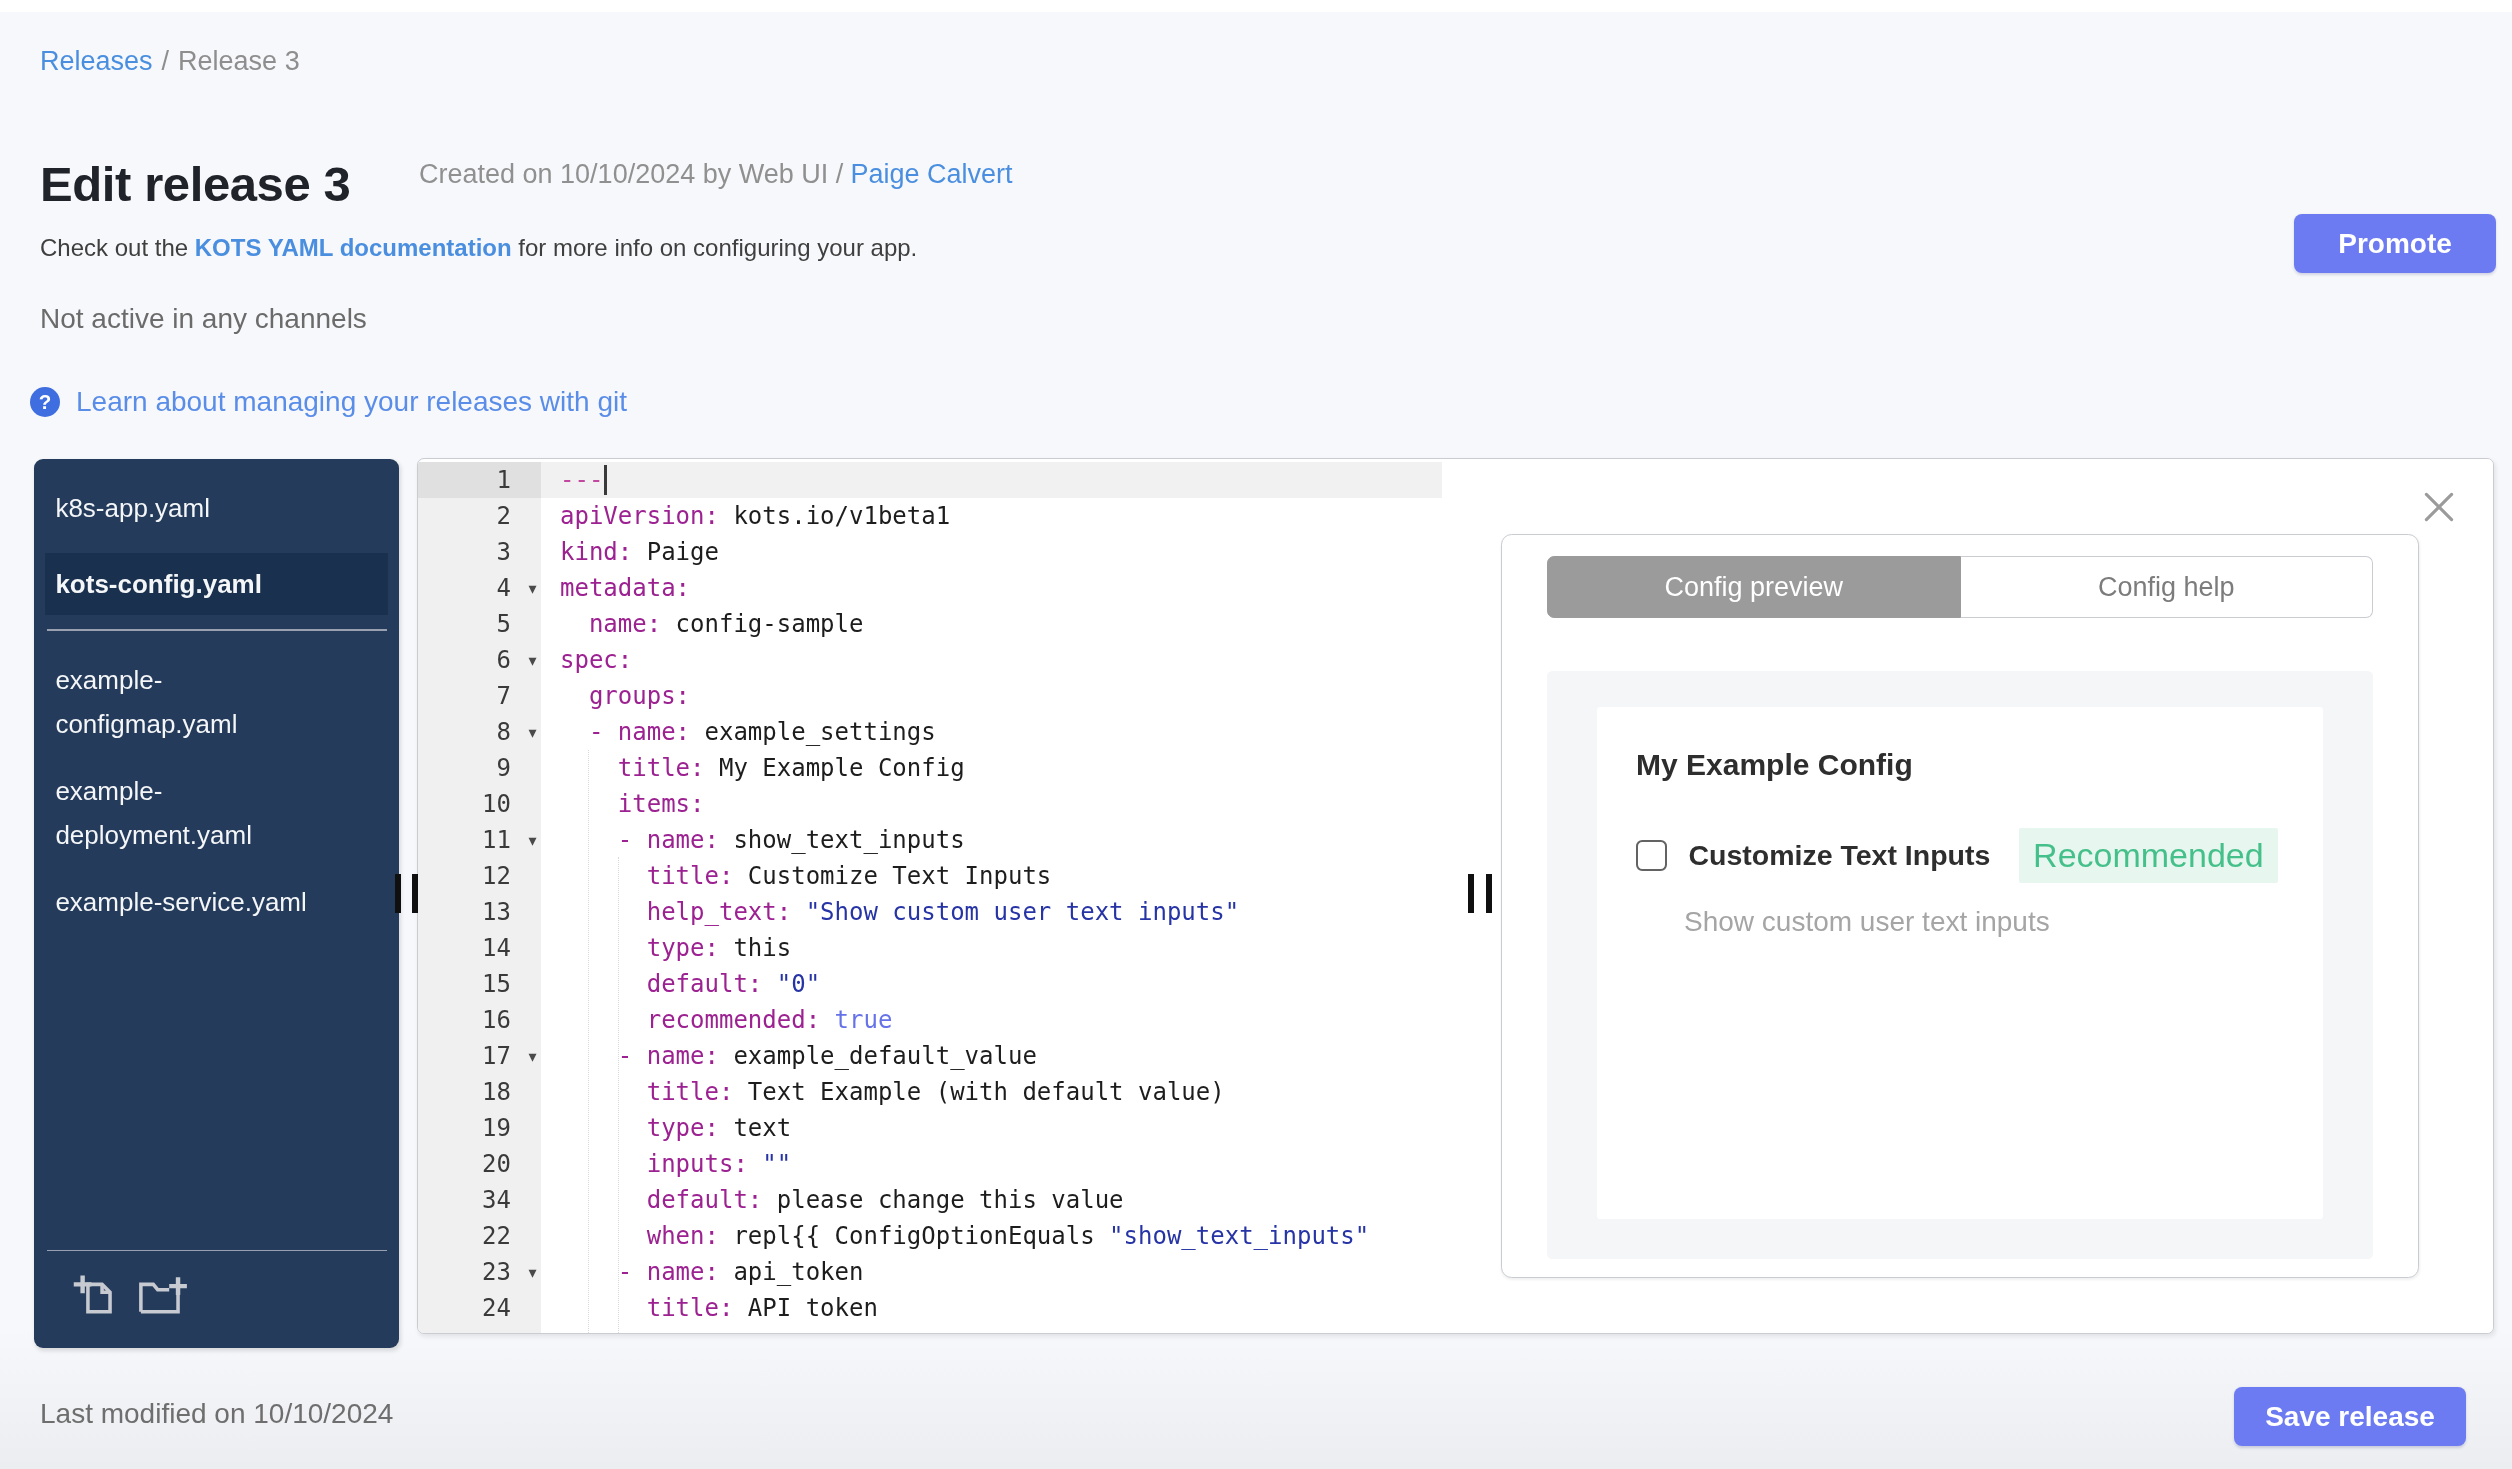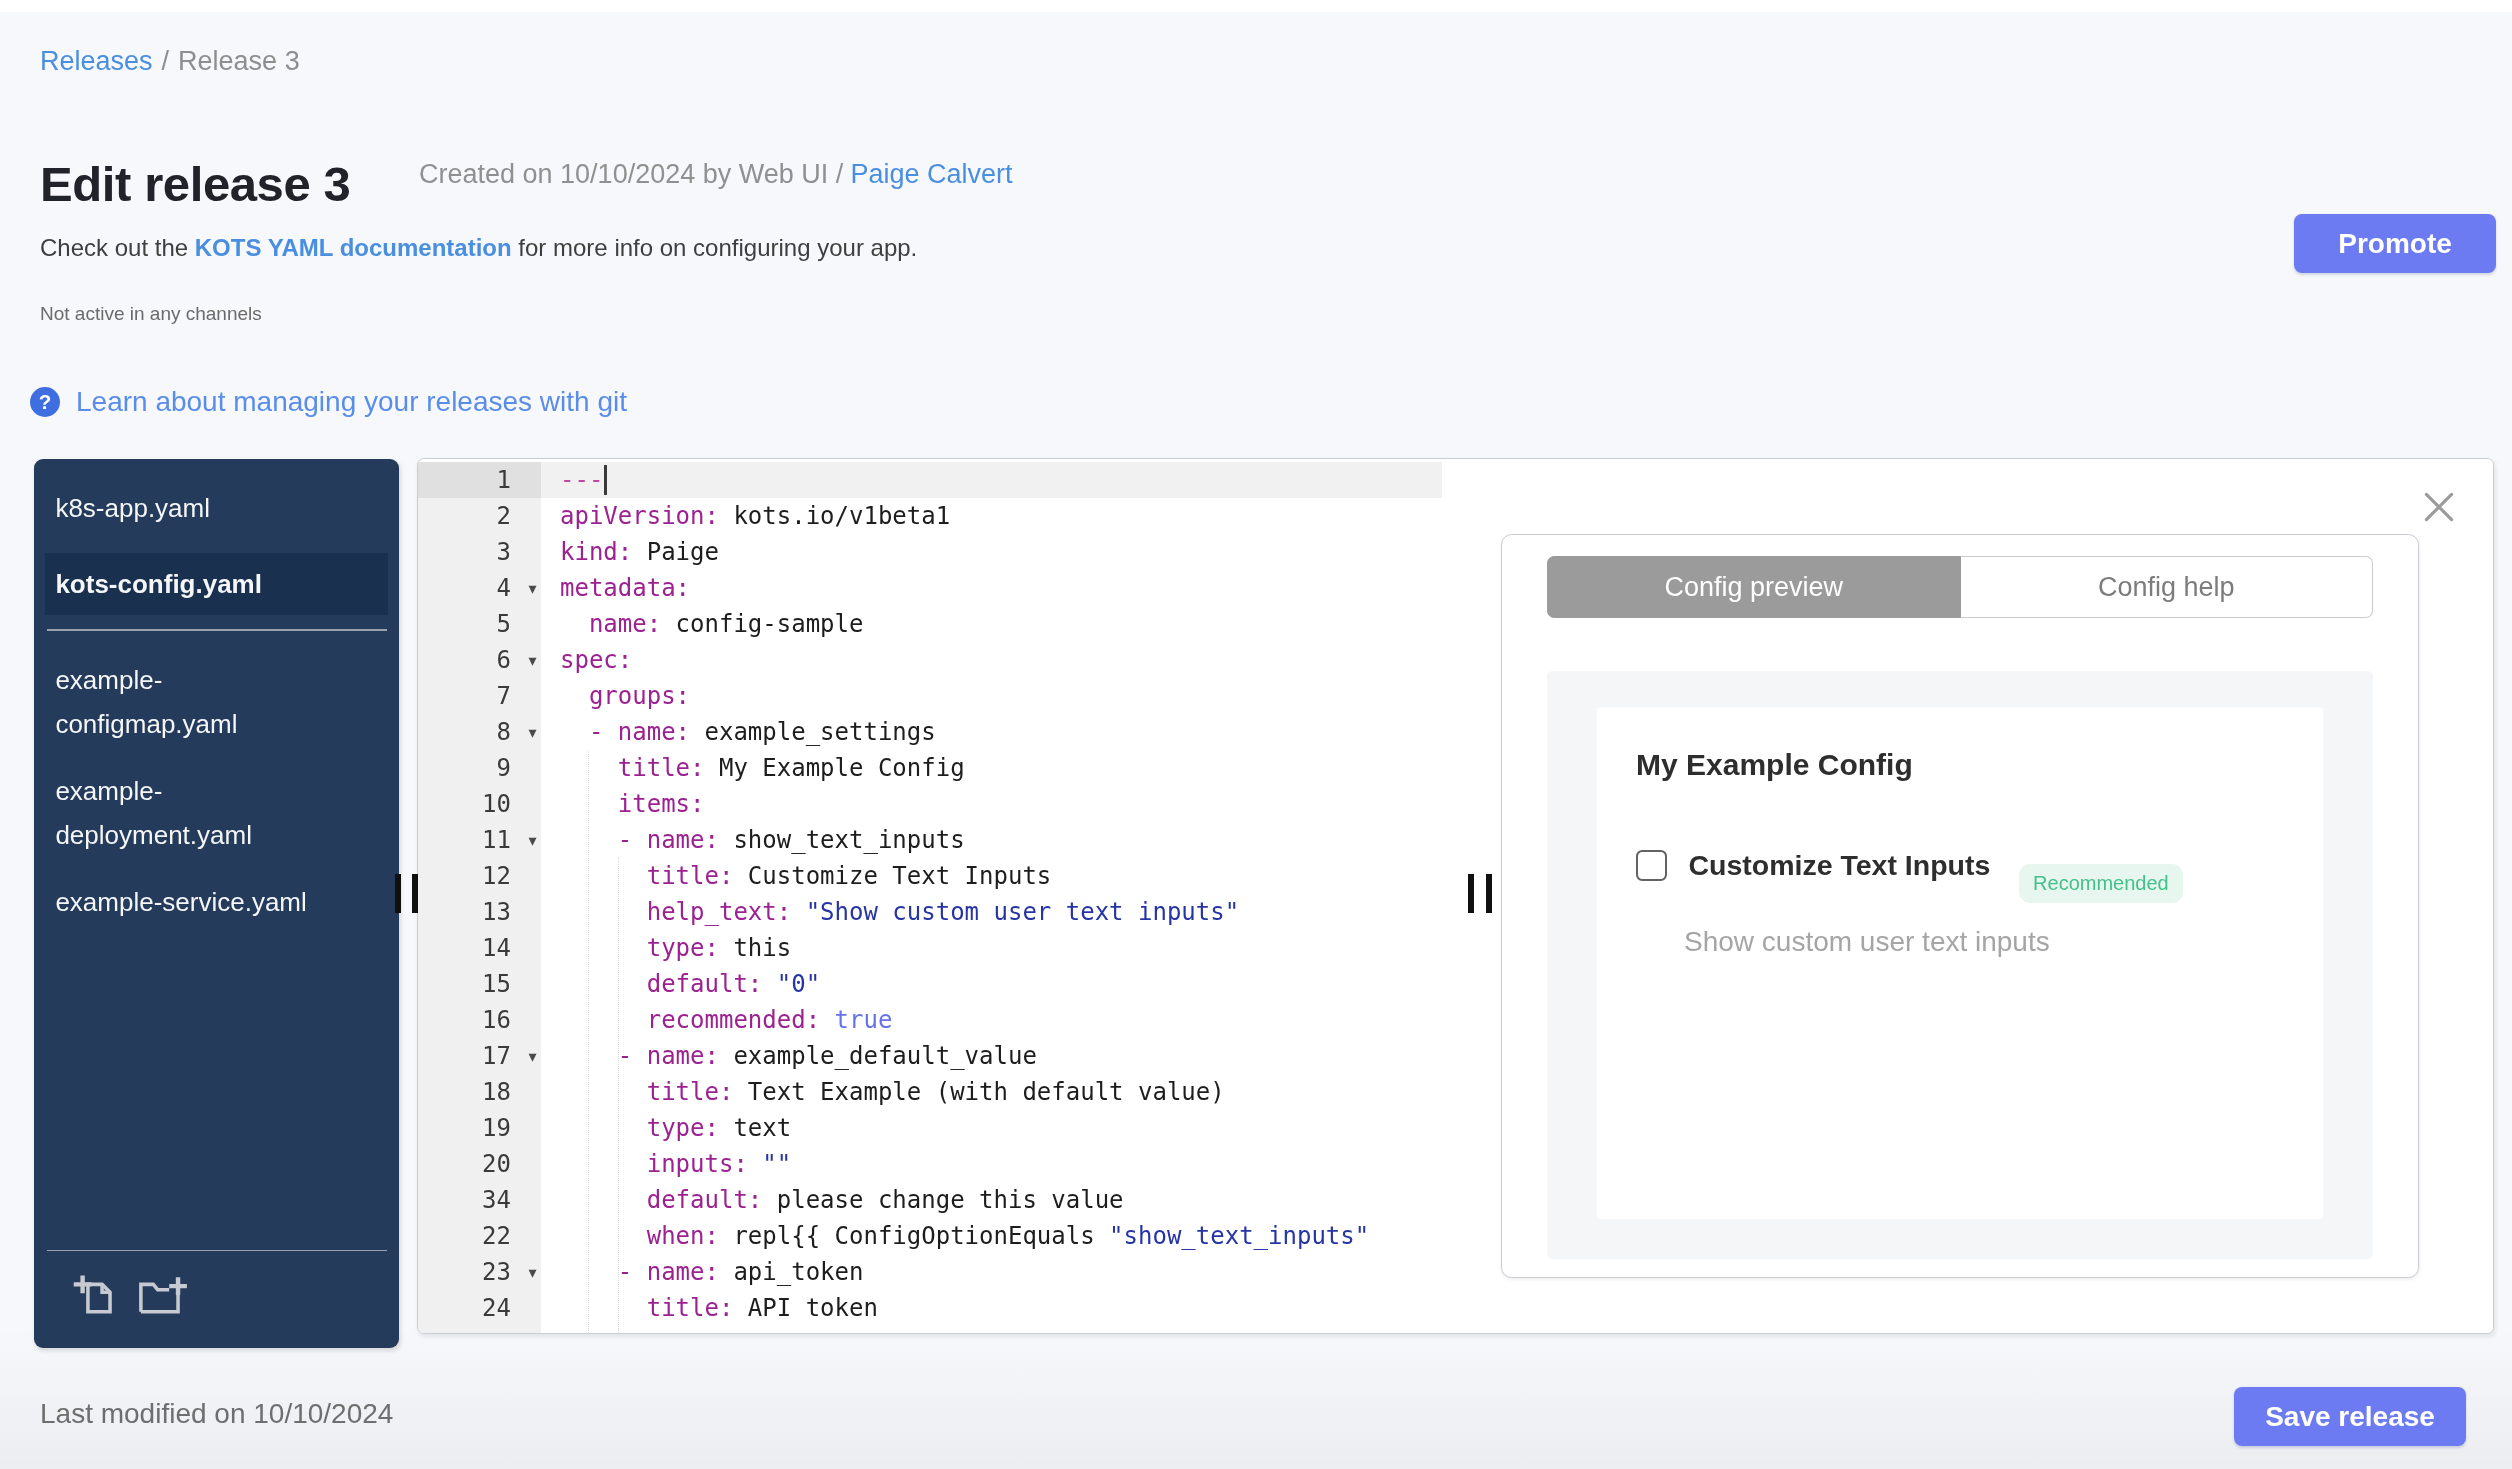--- a/index.html
+++ b/index.html
@@ -16,21 +16,21 @@
   
   .breadcrumb{left:40px;top:46px;font-size:27px;}
   .breadcrumb a{color:var(--link);text-decoration:none;font-weight:500;cursor:pointer;}
   .breadcrumb .sep{color:#8e8e8e;margin:0 9px;}
   .breadcrumb .cur{color:#8e8e8e;}
   .page-title{left:40px;top:123px;font-size:49px;font-weight:700;color:#20232a;letter-spacing:-0.4px;}
   .created{left:419px;top:159px;font-size:27px;color:#909090;}
   .created a{color:var(--link);text-decoration:none;font-weight:500;margin-left:7.1px;cursor:pointer;}
   .doc-row{left:40px;top:234px;font-size:24px;color:#3f3f3f;}
   .doc-row a{color:var(--link);font-weight:700;text-decoration:none;cursor:pointer;}
-  .channel-status{left:40px;top:303px;font-size:19px;color:#6b6b6b;}
+  .channel-status{left:40px;top:303px;font-size:28px;color:#6b6b6b;}
   .git-row{left:30px;top:386px;display:flex;align-items:center;gap:16px;}
   .q-icon{width:30px;height:30px;border-radius:50%;background:#3e6edf;color:#fff;font-size:20.5px;font-weight:700;
           display:flex;align-items:center;justify-content:center;cursor:pointer;}
   .git-link{font-size:28px;color:#5a8de8;text-decoration:none;font-weight:500;cursor:pointer;}
   .btn{background:var(--accent);color:#fff;border:none;border-radius:8px;font-size:28px;font-weight:700;
        font-family:"Liberation Sans",sans-serif;display:flex;align-items:center;justify-content:center;cursor:pointer;
        box-shadow:0 1.8px 2.7px rgba(40,50,120,0.18);}
   .promote-btn{left:2294px;top:214px;width:202px;height:59px;}
   .save-btn{left:2234px;top:1387px;width:232px;height:59px;}
   
@@ -72,22 +72,22 @@
   .tabs{margin:21.4px 45px 0;display:flex;height:62px;}
   .tab{flex:1;display:flex;align-items:center;justify-content:center;font-size:27px;box-sizing:border-box;cursor:pointer;}
   .tab.active{background:var(--tab-active);color:#fff;border:1.8px solid var(--tab-active);border-radius:7.1px 0 0 7.1px;}
   .tab.inactive{background:#fff;color:#7c7c7c;border:1.8px solid #c9ccd1;border-left:none;border-radius:0 7.1px 7.1px 0;}
   .preview-body{margin:53px 45px 0;height:588px;background:#f5f6f8;border-radius:5.3px;padding:36px 50px;box-sizing:border-box;}
   .config-card{background:#fff;border-radius:3.6px;height:512px;padding:41px 39px;box-sizing:border-box;}
   .group-title{font-size:30px;font-weight:700;color:#2e2e2e;}
   .item-row{margin-top:46px;display:flex;align-items:center;gap:21.4px;}
   .checkbox{width:27px;height:27px;border:2.7px solid #636363;border-radius:6.2px;background:#fff;flex:none;cursor:pointer;}
   .item-label{font-size:28.5px;font-weight:700;color:#2e2e2e;}
-  .badge{background:var(--badge-bg);color:var(--badge-text);font-size:20px;padding:8px 14.3px;border-radius:11px;
-         font-weight:500;margin-left:7.1px;margin-top:36px;}
+  .badge{background:var(--badge-bg);color:var(--badge-text);font-size:34px;padding:8px 14.3px;border-radius:2px;
+         font-weight:500;margin-left:7.1px;}
   .item-help{margin-top:23px;margin-left:48px;font-size:28px;color:#a5a5a5;}
   
   .vhandle{position:absolute;top:874px;width:6.2px;height:39px;background:#101010;cursor:col-resize;}
   .h1a{left:395px;} .h1b{left:412px;} .h2a{left:1468px;} .h2b{left:1486px;}
   
   .last-modified{left:40px;top:1398px;font-size:28px;color:#6e6e6e;}
 </style>
 </head>
 <body>
 

